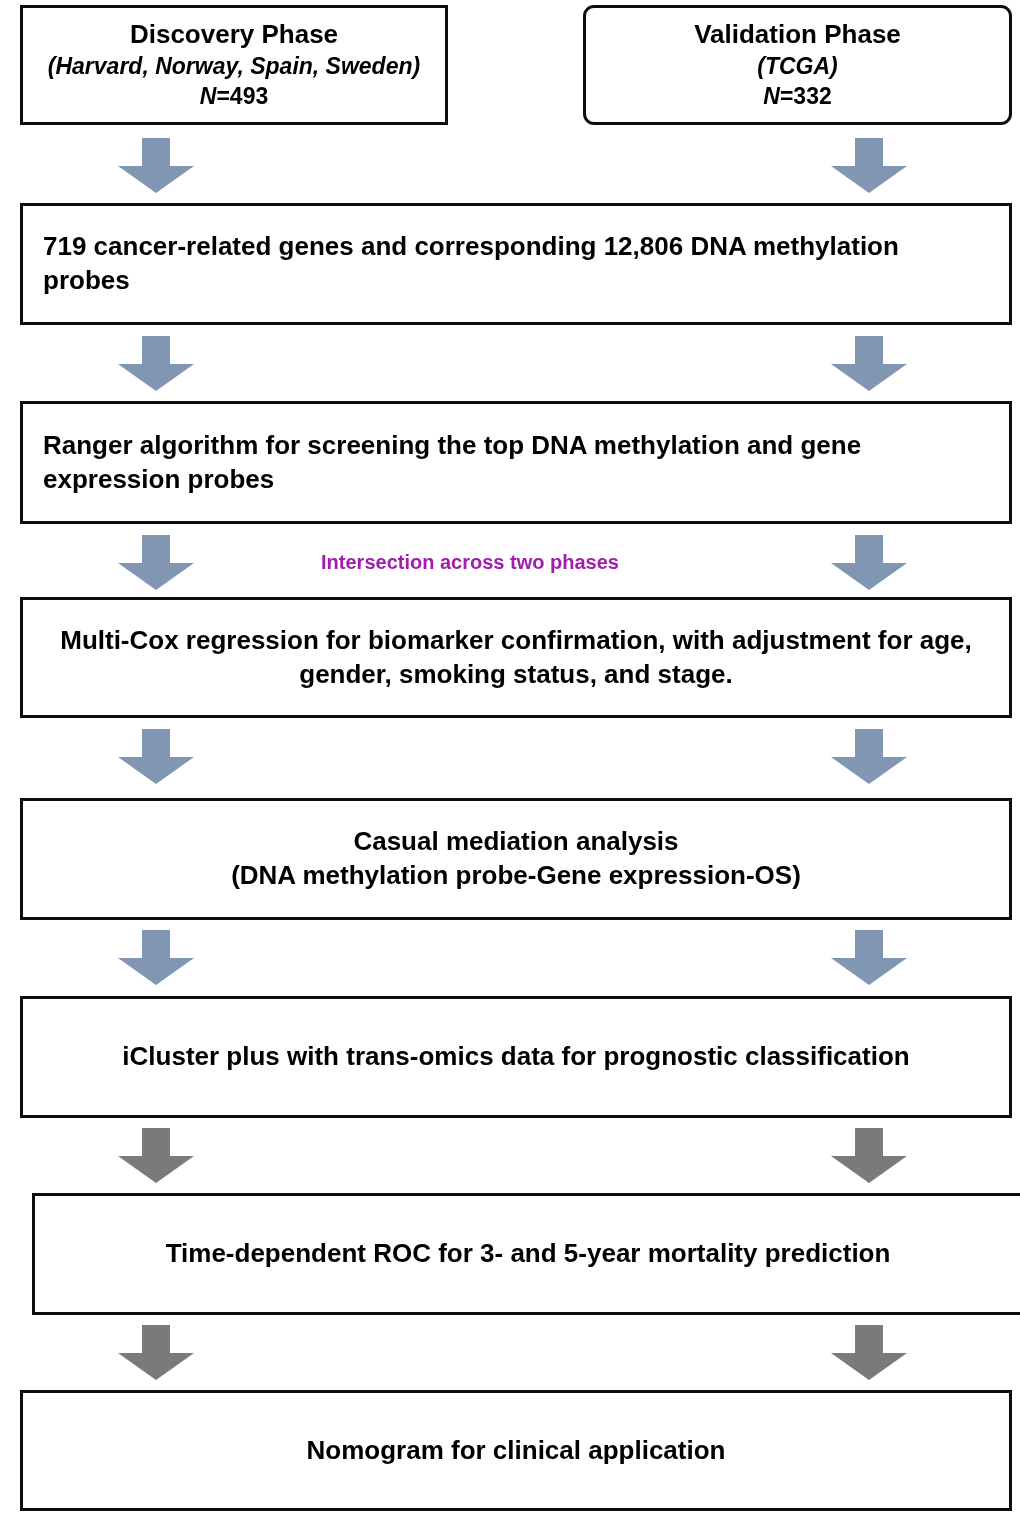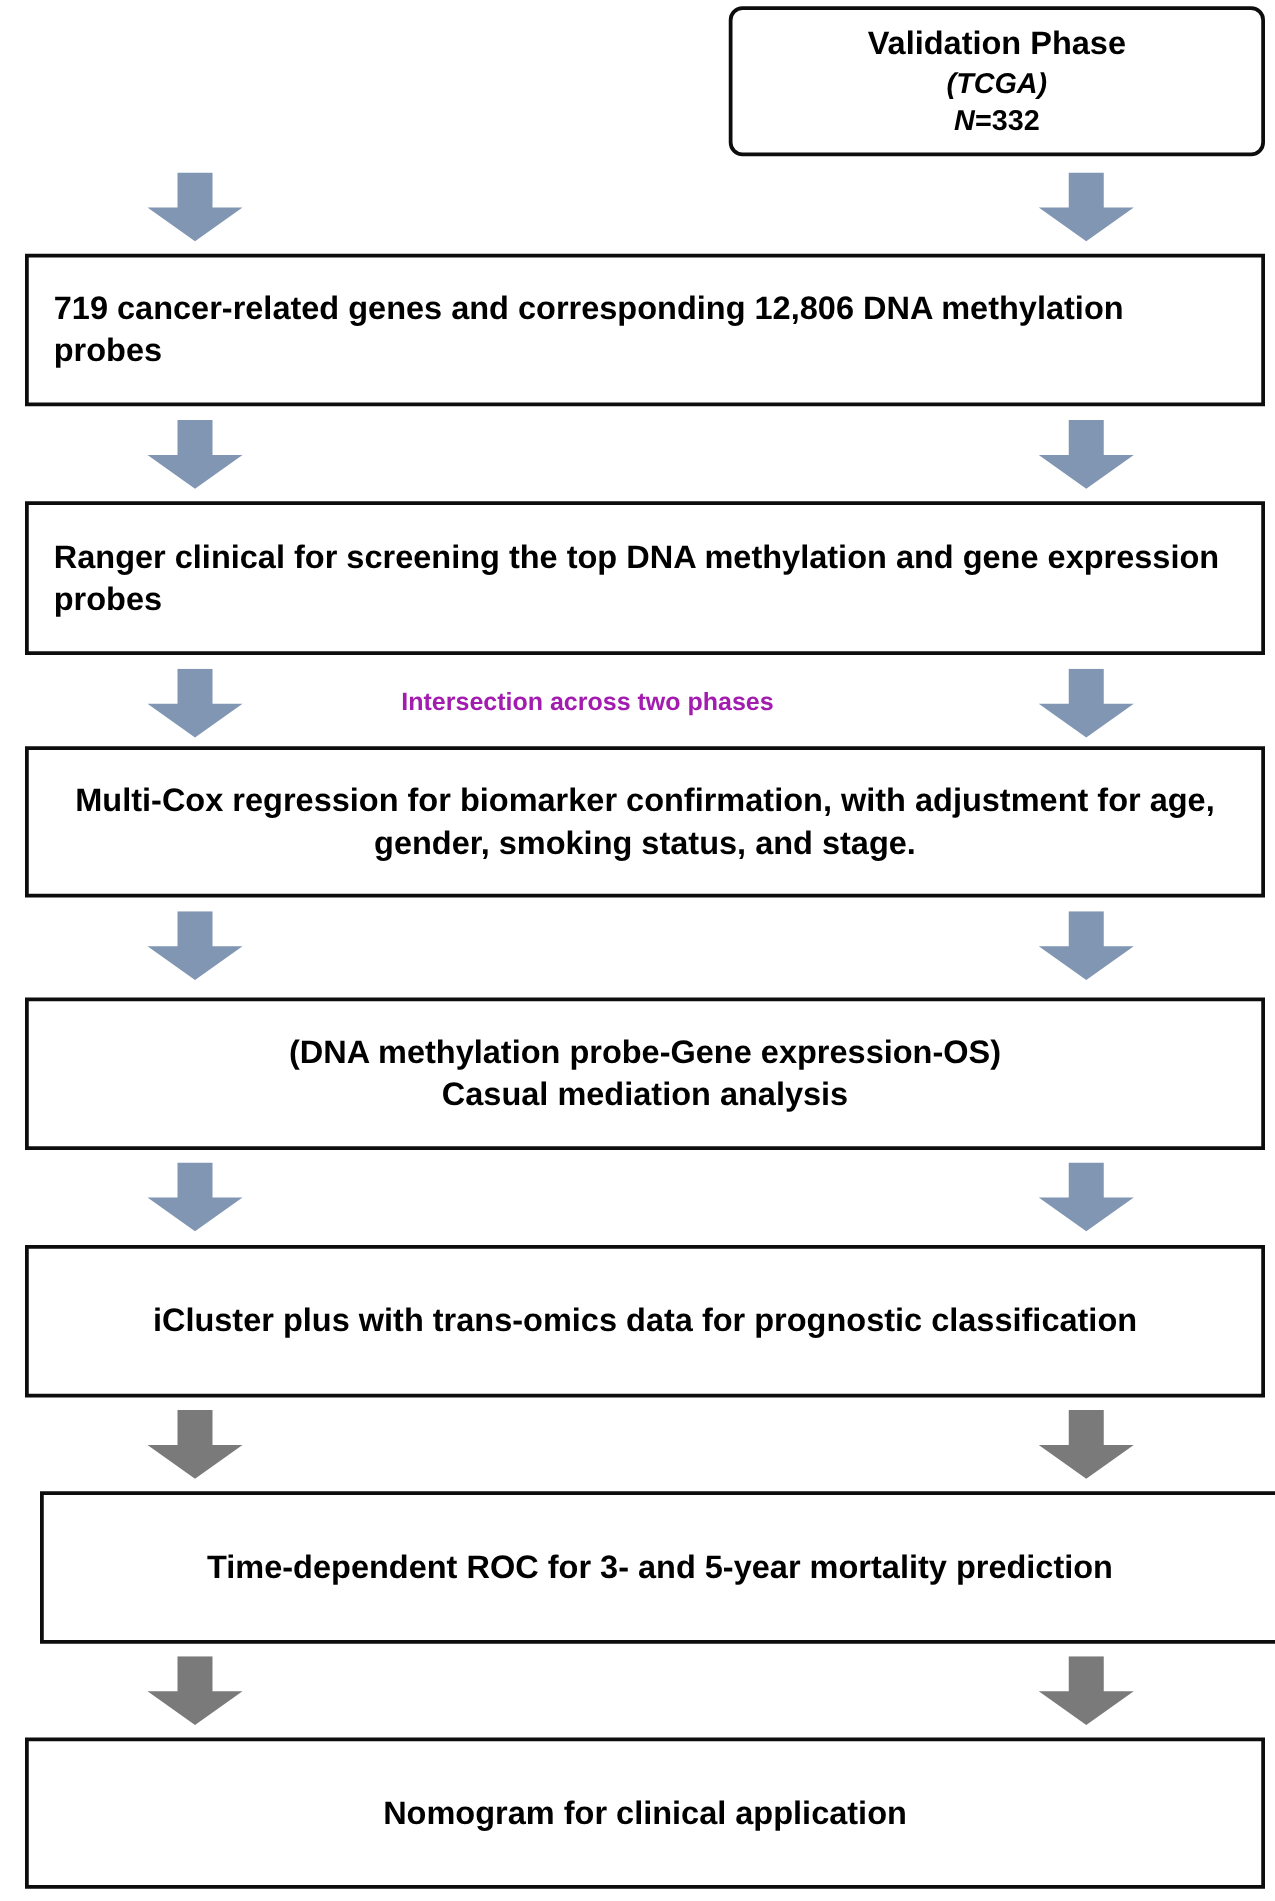--- a/index.html
+++ b/index.html
@@ -55,20 +55,27 @@
     text-align: center;
   }
   .note.fs-20 { font-size: 20px; }
   .note.fs-19 { font-size: 19px; }
 </style>
 </head>
 <body>
 
 <div id="flowchart">
 
+  <div class="box" style="left:20px; top:5px; width:428px; height:120px;">
+    <div class="box-inner t-center">
+      <div class="fs-26">Discovery Phase</div>
+      <div class="fs-23 ital">(Harvard, Norway, Spain, Sweden)</div>
+      <div class="fs-23"><span class="ital">N</span><span>=493</span></div>
+    </div>
+  </div>
 
   <div class="box" style="left:583px; top:5px; width:429px; height:120px;border-radius:11px;">
     <div class="box-inner t-center">
       <div class="fs-26">Validation Phase</div>
       <div class="fs-23 ital">(TCGA)</div>
       <div class="fs-23"><span class="ital">N</span><span>=332</span></div>
     </div>
   </div>
 
   <span class="arrow" style="left:116px; top:138px;">
@@ -91,21 +98,21 @@
         <polygon points="26,0 54,0 54,28 78,28 40,55 2,28 26,28" fill="#8096b2"></polygon>
       </svg>
   </span>
   <span class="arrow" style="left:829px; top:336px;">
     <svg width="80" height="56" viewBox="0 0 80 56">
         <polygon points="26,0 54,0 54,28 78,28 40,55 2,28 26,28" fill="#8096b2"></polygon>
       </svg>
   </span>
 
   <div class="box" style="left:20px; top:401px; width:992px; height:123px; padding:6px 20px;">
-    <div class="box-inner t-left fs-26">Ranger clinical for screening the top DNA methylation and gene expression probes</div>
+    <div class="box-inner t-left fs-26">Ranger algorithm for screening the top DNA methylation and gene expression probes</div>
   </div>
 
   <span class="arrow" style="left:116px; top:535px;">
     <svg width="80" height="56" viewBox="0 0 80 56">
         <polygon points="26,0 54,0 54,28 78,28 40,55 2,28 26,28" fill="#8096b2"></polygon>
       </svg>
   </span>
   <span class="arrow" style="left:829px; top:535px;">
     <svg width="80" height="56" viewBox="0 0 80 56">
         <polygon points="26,0 54,0 54,28 78,28 40,55 2,28 26,28" fill="#8096b2"></polygon>
@@ -130,22 +137,22 @@
   </span>
   <span class="arrow" style="left:829px; top:729px;">
     <svg width="80" height="56" viewBox="0 0 80 56">
         <polygon points="26,0 54,0 54,28 78,28 40,55 2,28 26,28" fill="#8096b2"></polygon>
       </svg>
   </span>
 
 
   <div class="box" style="left:20px; top:798px; width:992px; height:122px; padding:6px 10px;">
     <div class="box-inner t-center fs-26">
+      <div>Casual mediation analysis</div>
       <div>(DNA methylation probe-Gene expression-OS)</div>
-      <div>Casual mediation analysis</div>
     </div>
   </div>
 
   <span class="arrow" style="left:116px; top:930px;">
     <svg width="80" height="56" viewBox="0 0 80 56">
         <polygon points="26,0 54,0 54,28 78,28 40,55 2,28 26,28" fill="#8096b2"></polygon>
       </svg>
   </span>
   <span class="arrow" style="left:829px; top:930px;">
     <svg width="80" height="56" viewBox="0 0 80 56">

